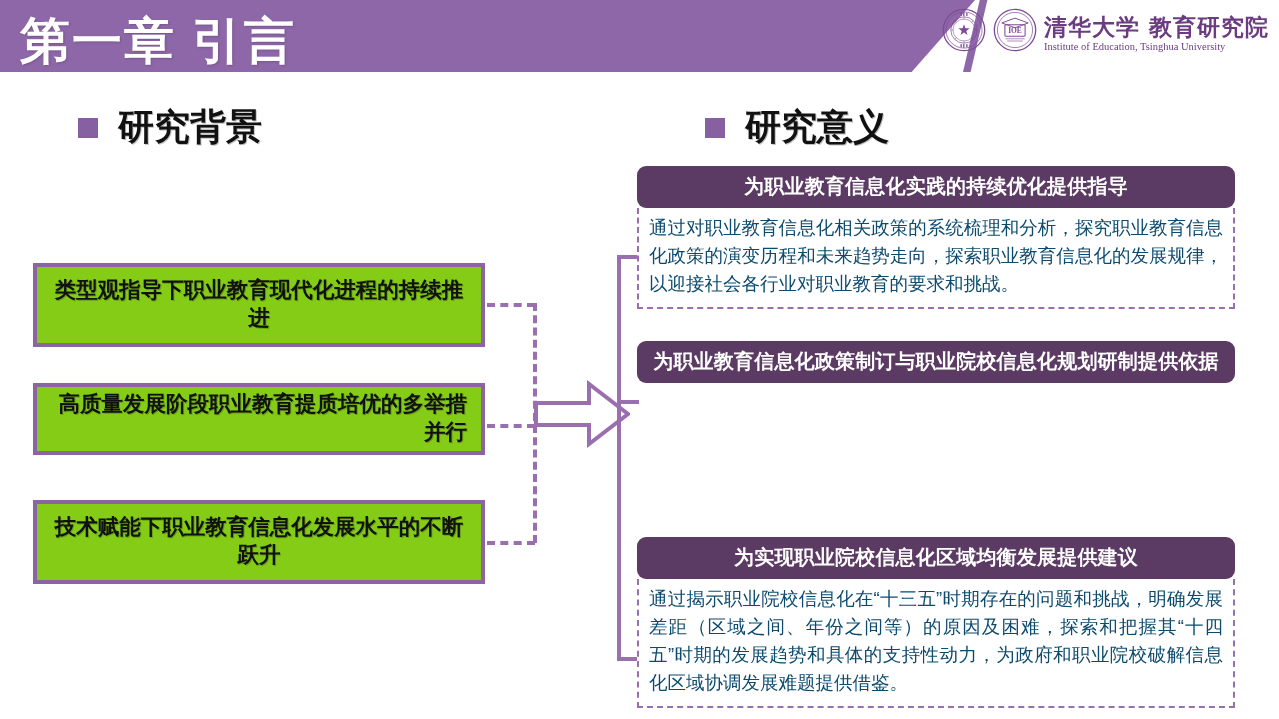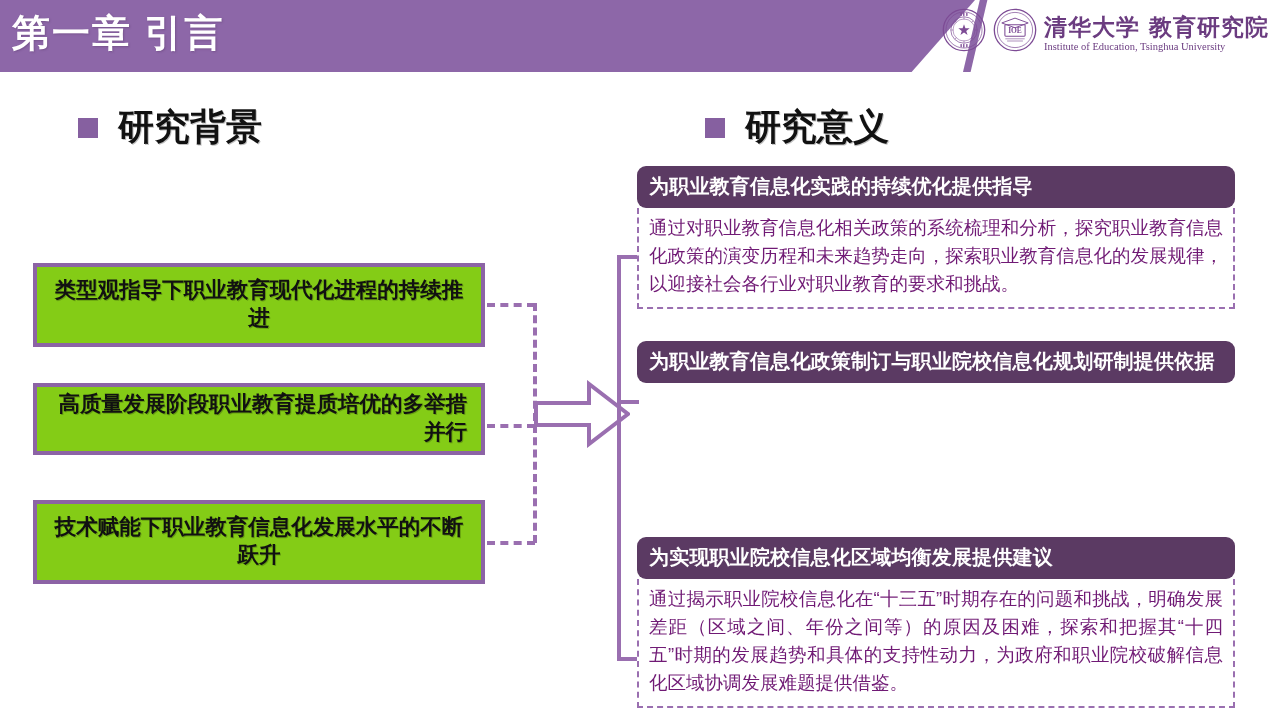--- a/index.html
+++ b/index.html
@@ -35,22 +35,22 @@
     position: absolute;
     left: 963px; top: 0;
     width: 40px;
     height: 72px;
     background: #8d67a8;
     -webkit-clip-path: polygon(42% 0, 61% 0, 19% 100%, 0 100%);
     clip-path: polygon(42% 0, 61% 0, 19% 100%, 0 100%);
   }
   .banner-title {
     position: absolute;
-    left: 12px; top: 8px;
-    font-size: 38px;
+    left: 20px; top: 8px;
+    font-size: 50px;
     font-weight: bold;
     color: #ffffff;
     letter-spacing: 2px;
     white-space: nowrap;
     text-shadow: 1px 1px 2px rgba(80,50,95,0.35);
   }
 
   
   .logo-block {
     position: absolute;
@@ -173,39 +173,40 @@
   }
   #right-section-0 { top: 166px; }
   #right-section-1 { top: 341px; }
   #right-section-2 { top: 537px; }
 
   .rs-header {
     background: #5b3a63;
     border-radius: 9px;
     padding: 7px 12px 8px 12px;
     box-sizing: border-box;
+    text-align: center;
   }
   .rs-header-text {
     font-size: 20px;
     font-weight: bold;
     color: #ffffff;
     line-height: 1.34;
     letter-spacing: 0.2px;
   }
   .rs-body {
     box-sizing: border-box;
     border-left: 2px dashed #9a6fb0;
     border-right: 2px dashed #9a6fb0;
     border-bottom: 2px dashed #9a6fb0;
     padding: 6px 10px 9px 10px;
     background: #ffffff;
   }
   .rs-body-text {
     font-size: 18.5px;
-    color: #701a75;
+    color: #0c4a6e;
     line-height: 1.52;
     text-align: justify;
   }
 </style>
 </head>
 <body>
 
 <div class="banner-wrap">
   <div class="banner-main"></div>
   <div class="banner-stripe"></div>

